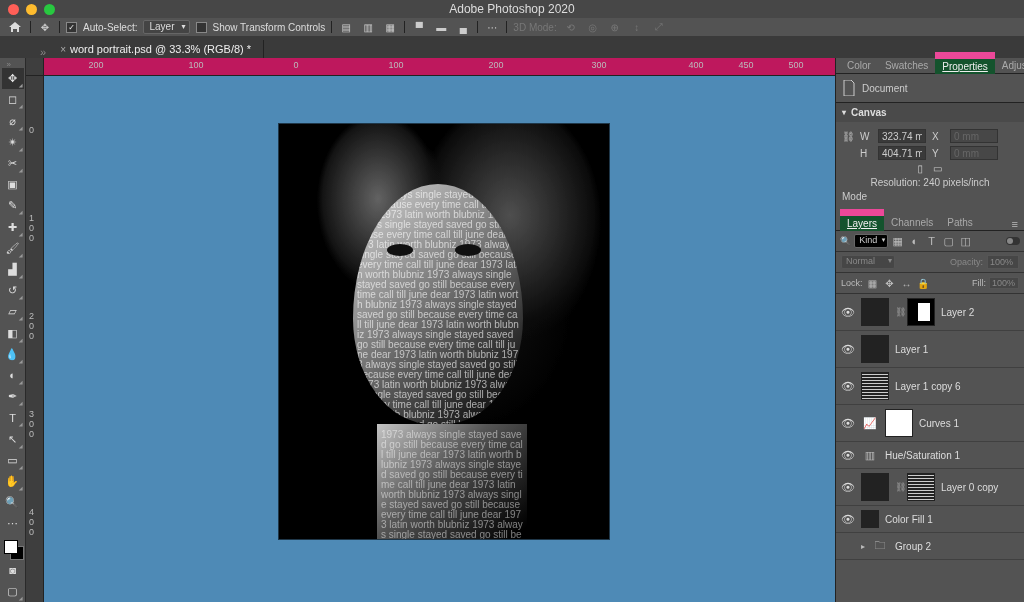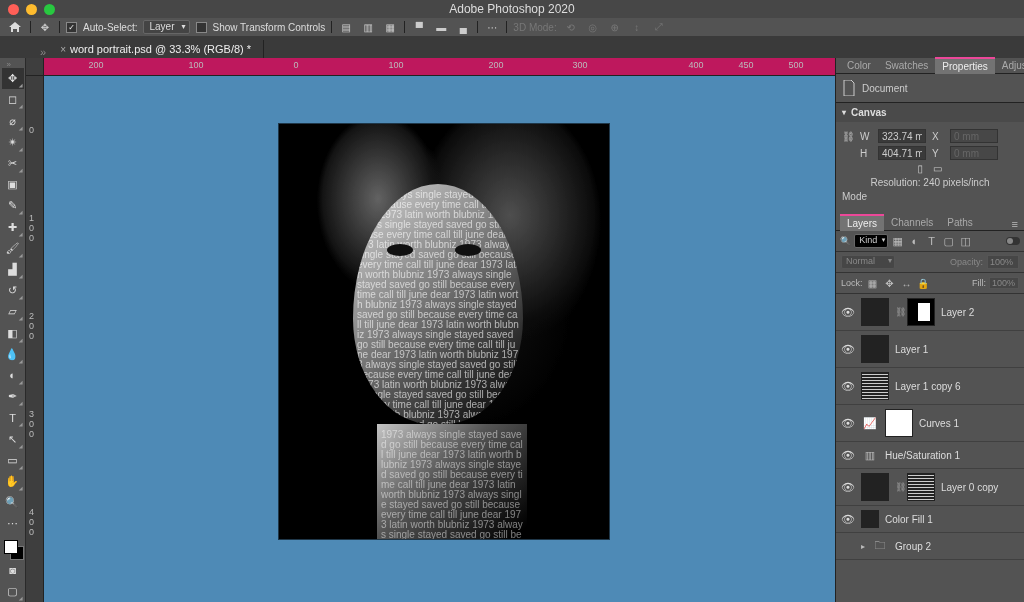--- a/index.html
+++ b/index.html
@@ -100,21 +100,21 @@
 }
 .eye{width:26px;height:12px;background:#111;border-radius:50%;position:absolute;top:120px;}
 .eyeL{left:108px;} .eyeR{left:176px;}
 .neck{position:absolute;left:98px;top:300px;width:150px;height:130px;background:linear-gradient(135deg,#c4c4c4 0%,#555 40%,#000 90%);}
 .neck .facewords{opacity:.5;}
 
 
 .panels{width:189px;background:#535353;display:flex;flex-direction:column;border-left:1px solid #222;}
 .tabstrip{height:16px;display:flex;align-items:flex-end;gap:0;padding-left:4px;border-bottom:1px solid #222;}
 .ptab{padding:2px 7px;font-size:10px;color:#aaa;margin-top:36px;}
-.ptab.act{color:#eee;border-top:2px solid #ec4899;background:#737373;margin-bottom:-1px;}
+.ptab.act{color:#eee;border-top:7px solid #ec4899;background:#14532d;margin-bottom:-1px;text-decoration:underline;}
 .pbody{padding:4px 6px;font-size:10px;color:#ccc;}
 .pbody .row{display:flex;align-items:center;gap:6px;margin:3px 0;}
 .pbody input.fld{width:48px;height:14px;background:#3a3a3a;border:1px solid #333;color:#ccc;font-size:10px;padding:0 3px;}
 .pbody input.fld.dim{background:#474747;color:#666;}
 .sectHead{font-size:10px;font-weight:bold;color:#ddd;padding:4px 6px;background:#4a4a4a;display:flex;align-items:center;gap:5px;border-top:1px solid #222;}
 .sectHead .car{font-size:8px;}
 
 
 .layerfilter{display:flex;align-items:center;gap:2px;padding:3px 4px;border-bottom:1px solid #333;}
 .layerfilter .kind{border:1px solid #666;padding:0 10px 0 4px;height:14px;font-size:9px;background:#000000;border-radius:2px;position:relative;}
@@ -246,21 +246,21 @@
   </div>
 
   <div class="stage">
     <div class="ruler-h">
       <div class="origin"></div>
       <span class="tick" style="left:70px">200</span>
       <span class="tick" style="left:170px">100</span>
       <span class="tick" style="left:270px">0</span>
       <span class="tick" style="left:370px">100</span>
       <span class="tick" style="left:470px">200</span>
-      <span class="tick" style="left:554px">300</span>
+      <span class="tick" style="left:573px">300</span>
       <span class="tick" style="left:670px">400</span>
       <span class="tick" style="left:720px">450</span>
       <span class="tick" style="left:770px">500</span>
     </div>
     <div class="ruler-body">
       <div class="ruler-v">
         <span class="tick" style="top:54px">0</span>
         <span class="tick" style="top:152px">1<br>0<br>0</span>
         <span class="tick" style="top:250px">2<br>0<br>0</span>
         <span class="tick" style="top:348px">3<br>0<br>0</span>

